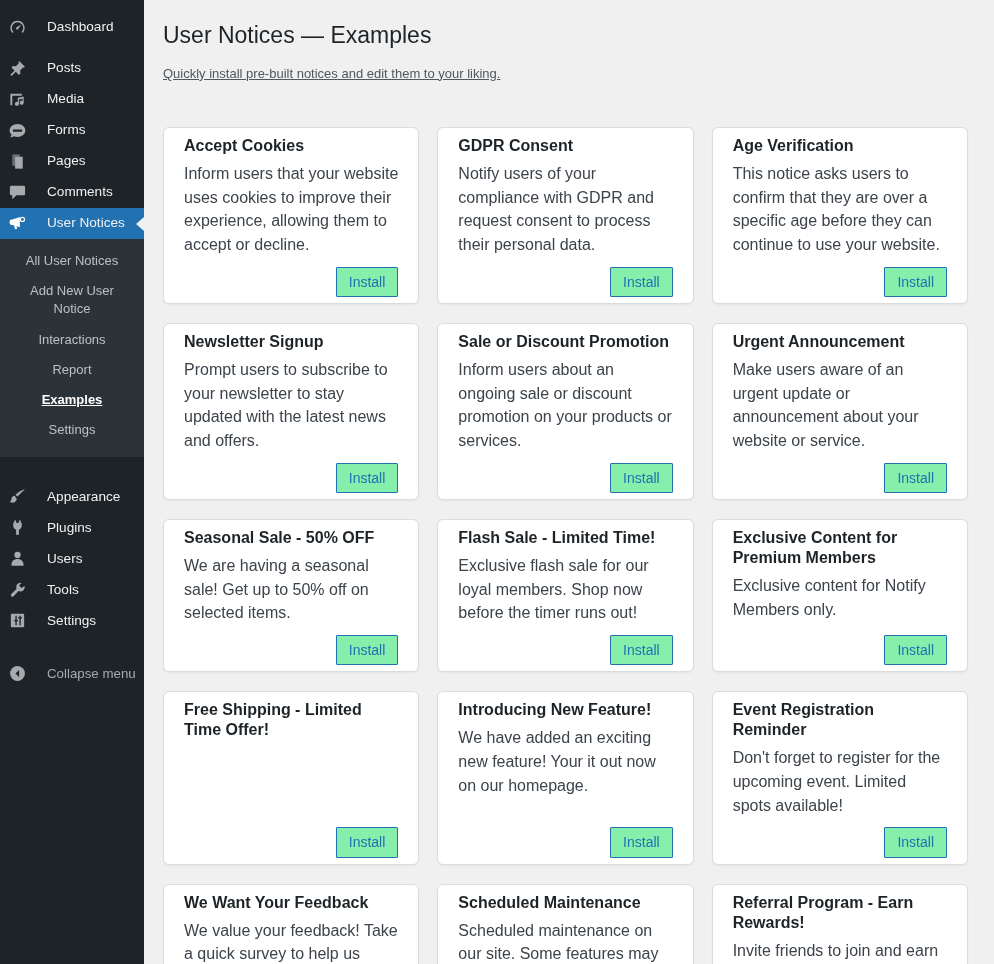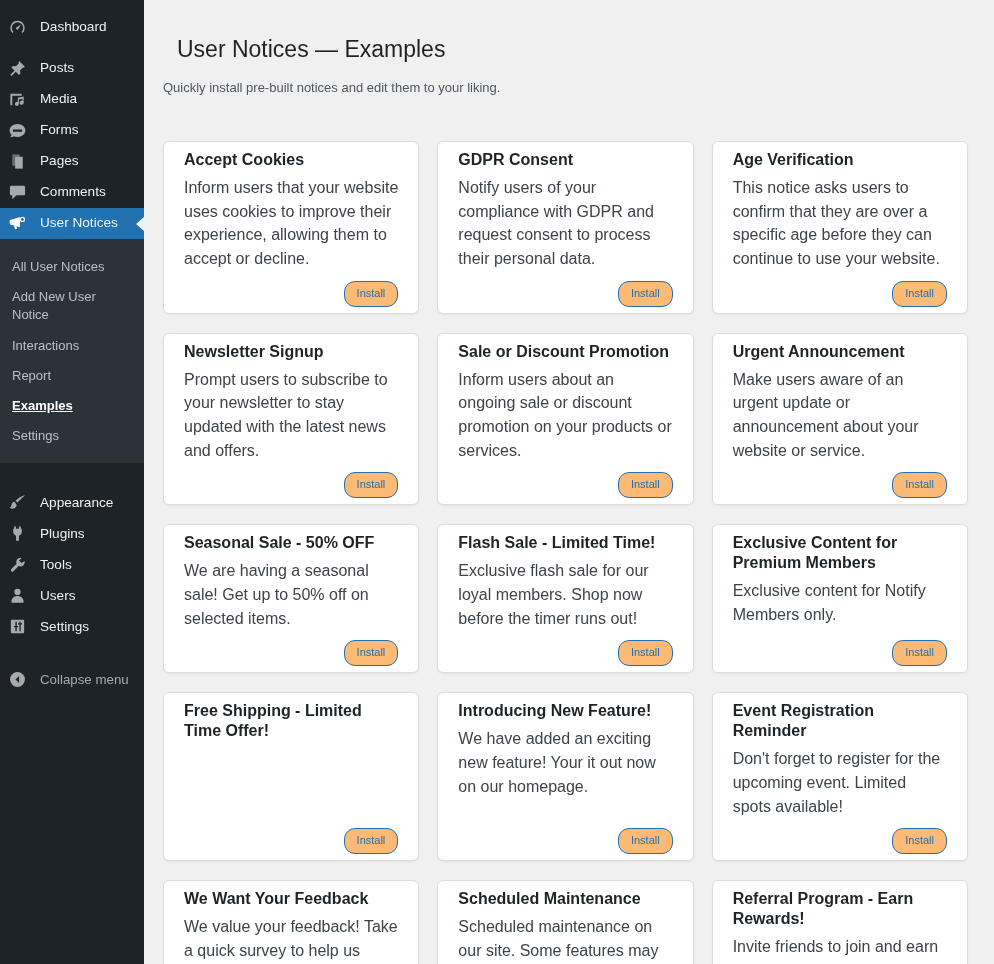--- a/index.html
+++ b/index.html
@@ -11,53 +11,53 @@
   *{box-sizing:border-box;}
   html,body{margin:0;padding:0;}
   body{
     width:994px;height:964px;overflow:hidden;
     font-family:"Liberation Sans",sans-serif;background:var(--content-bg);
   }
   .layout{display:flex;width:100%;height:100%;}
 
   
   .sidebar{width:144px;min-width:144px;background:var(--sidebar-bg);color:var(--menu-text);display:flex;flex-direction:column;}
-  .menu-item{display:flex;align-items:center;gap:13px;padding:6px 8px;cursor:pointer;min-height:30px;}
+  .menu-item{display:flex;align-items:center;gap:20px;padding:6px 8px;cursor:pointer;min-height:30px;}
   .menu-icon{width:19px;height:19px;flex:none;color:var(--menu-icon);display:flex;align-items:center;justify-content:center;}
   .menu-icon svg{width:19px;height:19px;display:block;}
   .menu-label{font-size:13.6px;line-height:1.2;}
   #menu-top{padding-top:12px;}
   #menu-top .menu-item:nth-child(2){margin-top:10px;}
   .menu-item.active{background:var(--active-bg);position:relative;}
   .menu-item.active .menu-icon{color:#fff;}
   .active-arrow{position:absolute;right:0;top:50%;transform:translateY(-50%);width:0;height:0;
     border-top:7px solid transparent;border-bottom:7px solid transparent;border-right:8px solid var(--content-bg);}
-  .submenu{background:var(--submenu-bg);padding:13px 0 12px;}
+  .submenu{background:var(--submenu-bg);padding:7px 0 12px;text-align:center;}
   .submenu-item{font-size:13px;color:var(--submenu-text);padding:6px 12px;cursor:pointer;line-height:1.4;}
   .submenu-item.current{color:#fff;font-weight:bold;text-decoration:underline;}
   #menu-bottom{margin-top:24px;}
   .collapse-row{margin-top:22px;color:var(--menu-icon);}
   .collapse-row .menu-label{color:#a7aaad;font-size:13.3px;}
 
   
   .content{flex:1;background:var(--content-bg);padding:0 26px 40px 19px;overflow:hidden;}
-  .page-title{font-size:23px;font-weight:400;color:var(--text-dark);margin:14px;padding-top:21px;line-height:1.3;}
-  .page-subtitle{font-size:13px;color:var(--text-muted);margin:14px 0 13px;line-height:1.4;}
+  .page-title{font-size:23px;font-weight:400;color:var(--text-dark);margin:0;padding-top:21px;line-height:1.3;}
+  .page-subtitle{font-size:13px;color:var(--text-muted);margin:14px 0 13px;line-height:1.4;text-decoration:underline;}
   .grid{margin-top:44px;display:grid;grid-template-columns:repeat(3,1fr);gap:19px 18px;align-items:stretch;}
   .card{
     background:#fff;border:1px solid var(--card-border);border-radius:6px;
     box-shadow:0 1px 2px rgba(0,0,0,.05);padding:6px 20px;min-height:108px;
     display:flex;flex-direction:column;
   }
   .card-title{font-size:16px;font-weight:bold;color:var(--text-dark);margin:2px 0 6px;line-height:1.25;}
   .card-desc{font-size:16px;color:var(--text-body);margin:0;line-height:1.48;}
   .card-actions{margin-top:auto;display:flex;justify-content:flex-end;padding-top:10px;}
   .install-btn{
-    font-family:inherit;font-size:11px;color:var(--accent);background:#fdba74;
-    border:1px solid var(--accent);border-radius:11px;padding:4px 12px;line-height:1.45;cursor:pointer;
+    font-family:inherit;font-size:14px;color:var(--accent);background:#86efac;
+    border:1px solid var(--accent);border-radius:1px;padding:4px 12px;line-height:1.45;cursor:pointer;
   }
 </style>
 </head>
 <body>
 
 <div class="layout">
   <aside class="sidebar">
     <div id="menu-top">
         <div class="menu-item">
     <span class="menu-icon">
@@ -148,33 +148,33 @@
     <span class="menu-icon">
             <svg viewBox="0 0 20 20">
               <path fill="currentColor" d="M6.5 2.5h2V5h3V2.5h2V5h1v3a4.5 4.5 0 0 1-3 4.24v5.26h-3v-5.26A4.5 4.5 0 0 1 5.5 8V5h1z"></path>
             </svg>
           </span>
     <span class="menu-label">Plugins</span>
   </div>
         <div class="menu-item">
     <span class="menu-icon">
             <svg viewBox="0 0 20 20">
-              <path fill="currentColor" d="M17.5 6.2a4.6 4.6 0 0 1-6.3 5.5l-5.4 5.4a1.6 1.6 0 0 1-2.3-2.3l5.4-5.4a4.6 4.6 0 0 1 5.5-6.3L11.6 5.9l2.5 2.5z"></path>
-            </svg>
-          </span>
-    <span class="menu-label">Tools</span>
-  </div>
-        <div class="menu-item">
-    <span class="menu-icon">
-            <svg viewBox="0 0 20 20">
               <circle cx="10" cy="6.3" r="3.3" fill="currentColor"></circle>
               <path fill="currentColor" d="M10 10.5c-3.5 0-6.3 2.4-6.3 5.4v1.6h12.6v-1.6c0-3-2.8-5.4-6.3-5.4z"></path>
             </svg>
           </span>
     <span class="menu-label">Users</span>
+  </div>
+        <div class="menu-item">
+    <span class="menu-icon">
+            <svg viewBox="0 0 20 20">
+              <path fill="currentColor" d="M17.5 6.2a4.6 4.6 0 0 1-6.3 5.5l-5.4 5.4a1.6 1.6 0 0 1-2.3-2.3l5.4-5.4a4.6 4.6 0 0 1 5.5-6.3L11.6 5.9l2.5 2.5z"></path>
+            </svg>
+          </span>
+    <span class="menu-label">Tools</span>
   </div>
         <div class="menu-item">
     <span class="menu-icon">
             <svg viewBox="0 0 20 20">
               <path fill="currentColor" fill-rule="evenodd" d="M4 3h12a1 1 0 0 1 1 1v12a1 1 0 0 1-1 1H4a1 1 0 0 1-1-1V4a1 1 0 0 1 1-1zm3.8 2v4.4H6.4v1.4h1.4V15h1.4v-4.2h1.4V9.4H9.2V5zm4.2 0v1.6h-1.4V8h1.4v7h1.4V8h1.4V6.6h-1.4V5z"></path>
             </svg>
           </span>
     <span class="menu-label">Settings</span>
   </div>
       </div>

